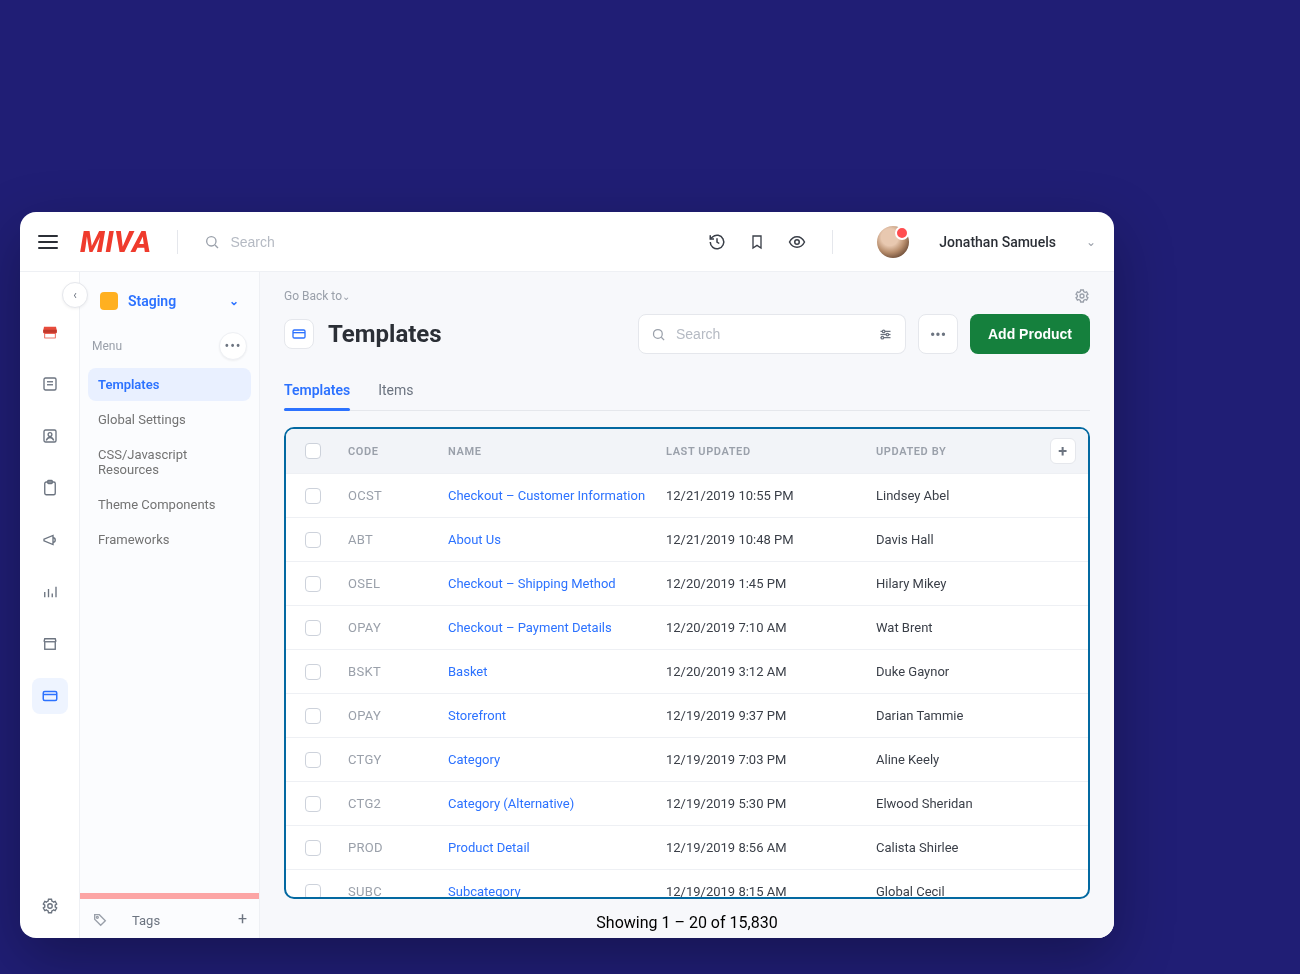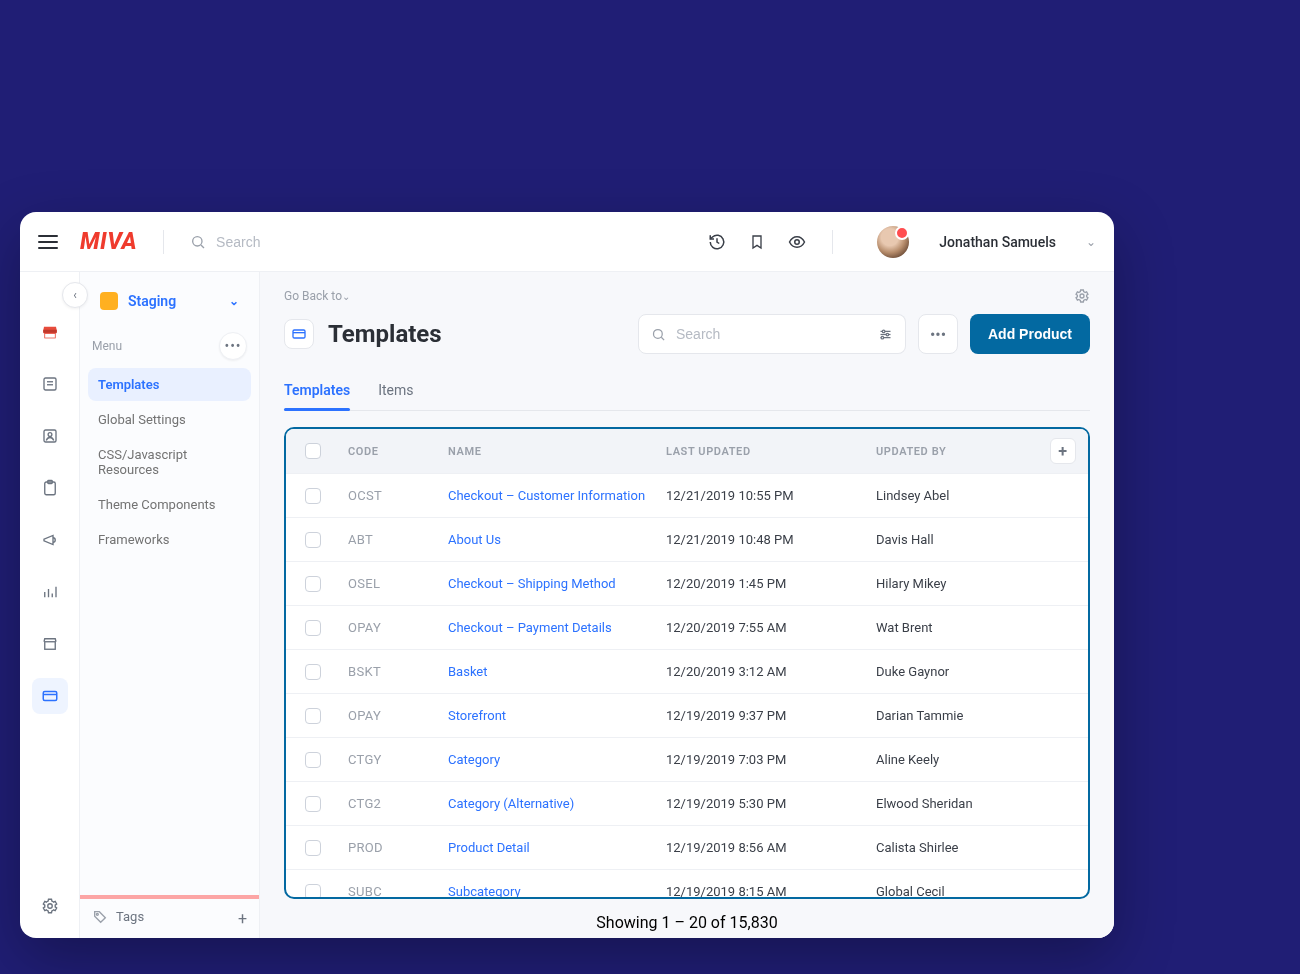--- a/index.html
+++ b/index.html
@@ -31,21 +31,21 @@
     align-items: center;
     padding: 0 18px;
     gap: 16px;
   }
   .hamburger {
     width: 20px; height: 14px;
     display:flex; flex-direction:column; justify-content:space-between;
     cursor:pointer;
   }
   .hamburger span { height:2px; background:#2b2f36; border-radius:1px; }
-  .logo { font-weight:800; font-size:23px; color:#ef3b2d; letter-spacing:0.5px; font-style:italic; margin-left:6px;}
+  .logo { font-weight:800; font-size:29px; color:#ef3b2d; letter-spacing:0.5px; font-style:italic; margin-left:6px;}
   .divider-v { width:1px; height:24px; background:#e5e7ec; margin:0 10px;}
   .top-search { display:flex; align-items:center; gap:10px; color:#9aa0aa; flex:1;}
   .top-search input { border:none; outline:none; font-size:14px; color:#3a3f48; background:transparent; width:260px;}
   .top-search input::placeholder { color:#b5bac3; }
   .top-icons { display:flex; align-items:center; gap:22px; color:#3a3f48;}
   .top-icon { width:18px; height:18px; display:flex; align-items:center; justify-content:center; color:#3a3f48;}
   .user-area { display:flex; align-items:center; gap:30px; margin-left:18px;}
   .avatar {
     width:32px; height:32px; border-radius:50%;
     background: radial-gradient(circle at 40% 35%, #e8c8b0 30%, #b58b6a 55%, #6a4a36 80%);
@@ -98,22 +98,22 @@
     width:28px; height:28px; border-radius:50%; background:#fff; border:1px solid #eef0f4;
     display:flex; align-items:center; justify-content:center; color:#6c7480; font-size:14px; letter-spacing:1px;
     box-shadow:0 1px 2px rgba(0,0,0,0.05);
   }
   .menu-list { display:flex; flex-direction:column; padding:0 8px; gap:2px;}
   .menu-item {
     padding:9px 10px; border-radius:8px; font-size:13px; color:#737373; cursor:pointer;
   }
   .menu-item.selected { background:#e9f0ff; color:#2c72ff; font-weight:600;}
   .sidebar-footer {
-    margin-top:auto; border-top:4px solid #fca5a5; padding:10px 12px;
-    display:flex; align-items:flex-start; gap:8px; color:#6c7480; font-size:13px;
+    margin-top:auto; border-top:6px solid #fca5a5; padding:10px 12px;
+    display:flex; align-items:flex-end; gap:24px; color:#6c7480; font-size:13px;
   }
   .sidebar-footer .plus { margin-left:auto; font-size:16px; color:#6c7480; cursor:pointer;}
 
   
   .main { flex:1; background:#f7f8fb; display:flex; flex-direction:column; min-width:0;}
   .main-head { padding:16px 24px 0 24px; }
   .goback-row { display:flex; align-items:center; justify-content:space-between; font-size:12px; color:#9aa0aa;}
   .goback { display:flex; align-items:center; gap:0; cursor:pointer;}
   .gear { color:#9aa0aa; cursor:pointer;}
   .title-row { display:flex; align-items:center; gap:14px; margin-top:10px;}
@@ -129,21 +129,21 @@
   }
   .search-box input { border:none; outline:none; height:100%; flex:1; font-size:14px; background:transparent;}
   .search-box input::placeholder{color:#b5bac3;}
   .filter-btn, .more-btn {
     width:40px; height:40px; border:1px solid #e5e7ec; border-radius:8px; background:#fff;
     display:flex; align-items:center; justify-content:center; color:#6c7480; cursor:pointer;
   }
   .filter-btn { border-left:none; border-top-left-radius:0; border-bottom-left-radius:0; margin-left:-12px;}
   .search-group { display:flex; }
   .primary-btn {
-    height:40px; padding:9px 18px; border-radius:8px; background:#0369a1; color:#fff; font-size:14px;
+    height:40px; padding:9px 18px; border-radius:8px; background:#15803d; color:#fff; font-size:14px;
     font-weight:600; display:flex; align-items:center; cursor:pointer; border:none;
   }
   .tabs { display:flex; gap:28px; margin-top:18px; border-bottom:1px solid #e5e7ec;}
   .tab { padding:10px 0 12px 0; font-size:14px; color:#6c7480; cursor:pointer; position:relative;}
   .tab.active { color:#2c72ff; font-weight:600;}
   .tab.active::after { content:""; position:absolute; left:0; right:0; bottom:-1px; height:3px; background:#2c72ff; border-radius:2px;}
 
   
   .table-wrap { padding:16px 24px 0 24px; flex:1; overflow:hidden; display:flex; flex-direction:column;}
   .table { background:#fff; border:2px solid #0369a1; border-radius:10px; overflow:hidden; }
@@ -414,21 +414,21 @@
                 <div class="td">12/20/2019 1:45 PM</div>
                 <div class="td">Hilary Mikey</div>
                 <div class="td"></div>
               </div>
               <div class="trow">
                 <div class="td check-td">
                   <div class="checkbox"></div>
                 </div>
                 <div class="td code-cell">OPAY</div>
                 <div class="td name-cell">Checkout – Payment Details</div>
-                <div class="td">12/20/2019 7:55 AM</div>
+                <div class="td">12/20/2019 7:10 AM</div>
                 <div class="td">Wat Brent</div>
                 <div class="td"></div>
               </div>
               <div class="trow">
                 <div class="td check-td">
                   <div class="checkbox"></div>
                 </div>
                 <div class="td code-cell">BSKT</div>
                 <div class="td name-cell">Basket</div>
                 <div class="td">12/20/2019 3:12 AM</div>

